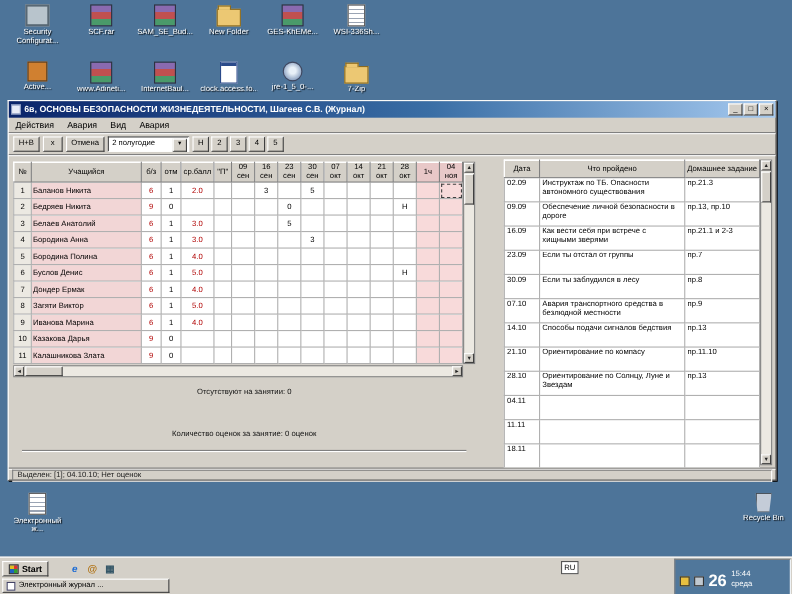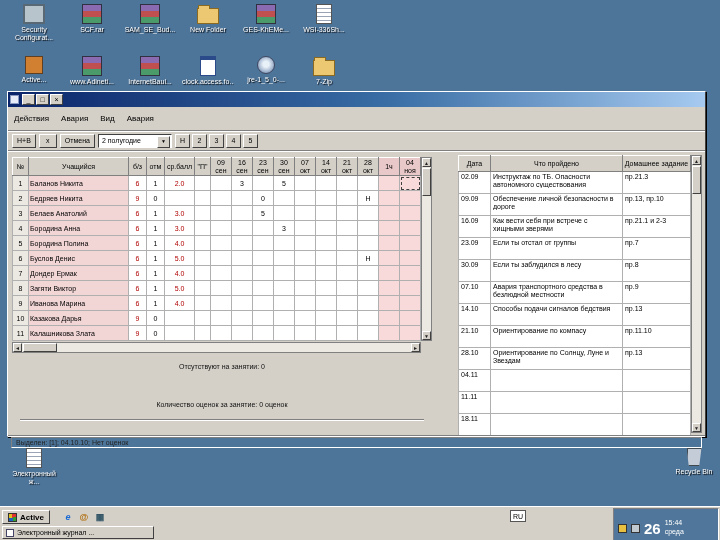--- a/index.html
+++ b/index.html
@@ -26,21 +26,21 @@
   #bottom-icon-right{position:absolute;left:668px;top:448px;}
 
   
   #app-window{position:absolute;left:7px;top:91px;width:699px;height:346px;background:#D4D0C8;
     border:1px solid;border-color:#fff #404040 #404040 #fff;box-shadow:1px 1px 0 #000;}
   .titlebar{height:15px;background:linear-gradient(90deg,#0A246A,#3A6EA5 55%,#A6CAF0);display:flex;align-items:center;padding:0 2px;gap:3px;}
   .title-icon{width:9px;height:9px;background:#e8ecf8;border:1px solid #8898c0;flex:none;}
   .title-text{color:#fff;font-size:8px;font-weight:bold;white-space:nowrap;overflow:hidden;flex:1;}
   .win-btns{display:flex;gap:1px;flex:none;}
   .wbtn{width:13px;height:11px;background:#D4D0C8;border:1px solid;border-color:#fff #404040 #404040 #fff;font-size:7px;line-height:9px;text-align:center;color:#000;}
-  .menubar{height:24px;display:flex;gap:12px;padding:1px 6px;font-size:8px;align-items:center;border-bottom:1px solid #808080;box-shadow:0 1px 0 #fff;}
+  .menubar{height:14px;display:flex;gap:12px;padding:1px 6px;font-size:8px;align-items:center;border-bottom:1px solid #808080;box-shadow:0 1px 0 #fff;}
   .menu-item{cursor:default;}
   .toolbar{height:20px;display:flex;gap:3px;padding:2px 4px;align-items:center;border-bottom:1px solid #808080;box-shadow:0 1px 0 #fff;}
   .tbtn{height:14px;min-width:18px;padding:0 4px;background:#D4D0C8;border:1px solid;border-color:#fff #404040 #404040 #fff;font-size:7px;line-height:12px;text-align:center;cursor:default;}
   .tselect{height:14px;width:74px;background:#fff;border:1px solid;border-color:#404040 #fff #fff #404040;font-size:7px;display:flex;align-items:center;padding:0 14px 0 3px;position:relative;}
   .tselect::after{content:"▼";position:absolute;right:1px;top:1px;width:11px;height:10px;background:#D4D0C8;border:1px solid;border-color:#fff #404040 #404040 #fff;font-size:5px;text-align:center;line-height:9px;}
   .gbtn{min-width:14px;width:15px;padding:0;}
   .content{position:relative;height:284px;overflow:hidden;}
   .statusbar{height:14px;border-top:1px solid #808080;box-shadow:0 1px 0 #fff inset;display:flex;align-items:center;padding:1px 3px;}
   .status-inner{flex:1;height:11px;border:1px solid;border-color:#808080 #fff #fff #808080;font-size:7px;line-height:9px;padding:0 4px;color:#222;}
 
@@ -146,20 +146,21 @@
       </div>
       <div class="desk-icon">
         <div class="dicon folder"></div>
         <div class="dlabel">7-Zip</div>
       </div>
     </div>
 
   <div id="app-window">
     <div class="titlebar">
       <span class="title-icon"></span>
+      <span class="title-text">6в, ОСНОВЫ БЕЗОПАСНОСТИ ЖИЗНЕДЕЯТЕЛЬНОСТИ, Шагеев С.В. (Журнал)</span>
       <span class="win-btns">
         <span class="wbtn">_</span>
         <span class="wbtn">□</span>
         <span class="wbtn">×</span>
       </span>
     </div>
 
     <div class="menubar" id="menubar">
         <span class="menu-item">Действия</span>
         <span class="menu-item">Авария</span>
@@ -643,21 +644,21 @@
     <div class="dlabel">Электронный ж...</div>
   </div>
   <div class="desk-icon" id="bottom-icon-right">
     <div class="dicon recycle"></div>
     <div class="dlabel">Recycle Bin</div>
   </div>
 
   <div id="taskbar">
     <div id="start-btn">
       <span class="start-flag"></span>
-      <span>Active</span>
+      <span>Start</span>
     </div>
     <div id="quick-launch">
         <span class="ql-icon ql-0">e</span>
         <span class="ql-icon ql-1">@</span>
         <span class="ql-icon ql-2">▦</span>
       </div>
     <div class="lang-box">RU</div>
     <div class="task-btn">
       <span class="task-ico"></span>
       <span>Электронный журнал ...</span>

